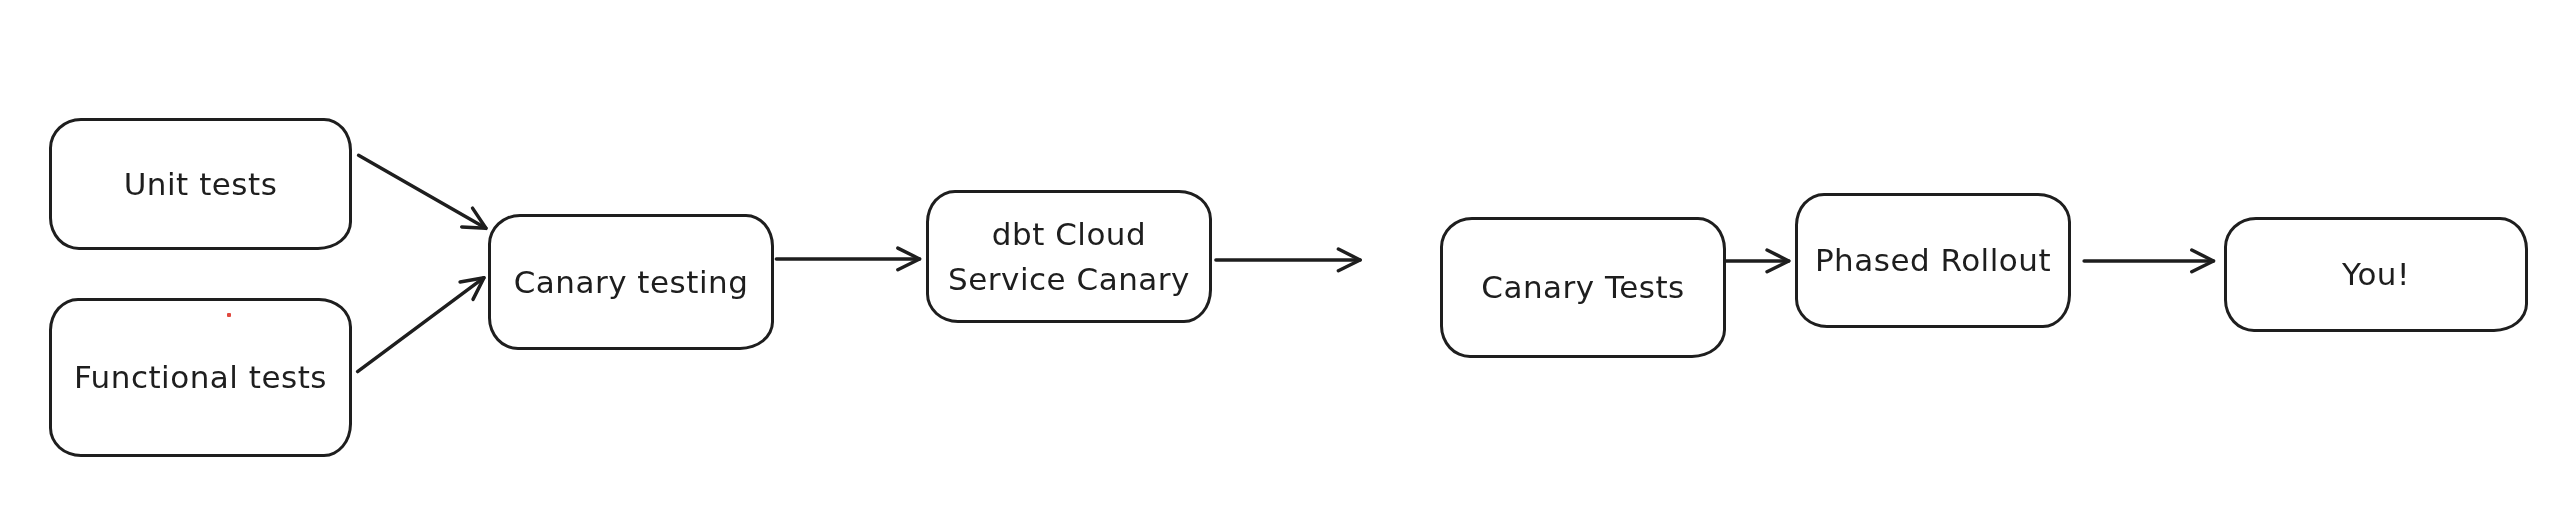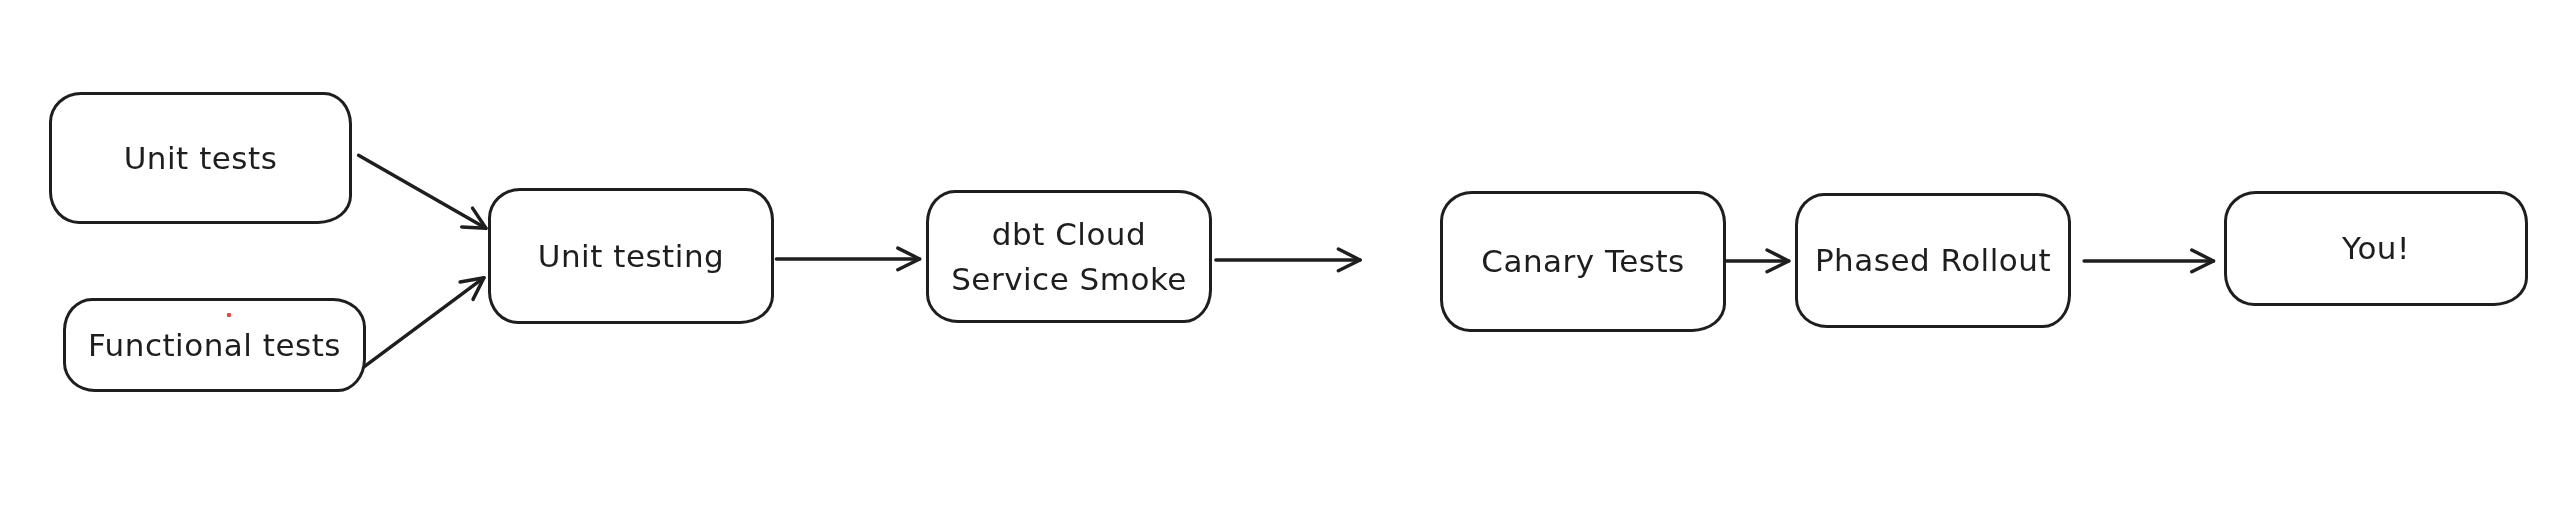--- a/index.html
+++ b/index.html
@@ -32,25 +32,25 @@
     align-items: center;
     justify-content: center;
     color: #1e1e1e;
     font-size: 31px;
     letter-spacing: 0.5px;
     line-height: 1.42;
     text-align: center;
     white-space: pre-line;
   }
   
-  .node.r-a { border-radius: 32px 28px 34px 30px / 30px 32px 28px 32px; }
+  .node.r-a { border-radius: 32px 28px 34px 30px / 30px 32px 28px 32px; margin-top: 26px; }
   .node.r-b { border-radius: 29px 33px 28px 32px / 32px 29px 33px 29px; }
 
   .node-unit        { left:   49px; top:  92px; width: 303px; height: 132px; }
-  .node-functional  { left:   63px; top: 298px; width: 303px; height: 94px; }
+  .node-functional  { left:   49px; top: 298px; width: 303px; height: 159px; }
   .node-smoke       { left:  488px; top: 188px; width: 286px; height: 136px; }
   .node-dbt         { left:  926px; top: 190px; width: 286px; height: 133px; }
   .node-canary      { left: 1440px; top: 191px; width: 286px; height: 141px; }
   .node-phased      { left: 1795px; top: 193px; width: 276px; height: 135px; }
   .node-you         { left: 2224px; top: 191px; width: 304px; height: 115px; }
 
   .stray-dot {
     position: absolute;
     left: 227px;
     top: 313px;
@@ -85,26 +85,26 @@
     <span>Unit tests</span>
   </div>
 
   <div class="node node-functional r-b">
     <span>Functional tests</span>
   </div>
 
   <div class="stray-dot"></div>
 
   <div class="node node-smoke r-a">
-    <span>Unit testing</span>
+    <span>Canary testing</span>
   </div>
 
   <div class="node node-dbt r-b">
     <span>dbt Cloud
-Service Smoke</span>
+Service Canary</span>
   </div>
 
   <div class="node node-canary r-a">
     <span>Canary Tests</span>
   </div>
 
   <div class="node node-phased r-b">
     <span>Phased Rollout</span>
   </div>
 

